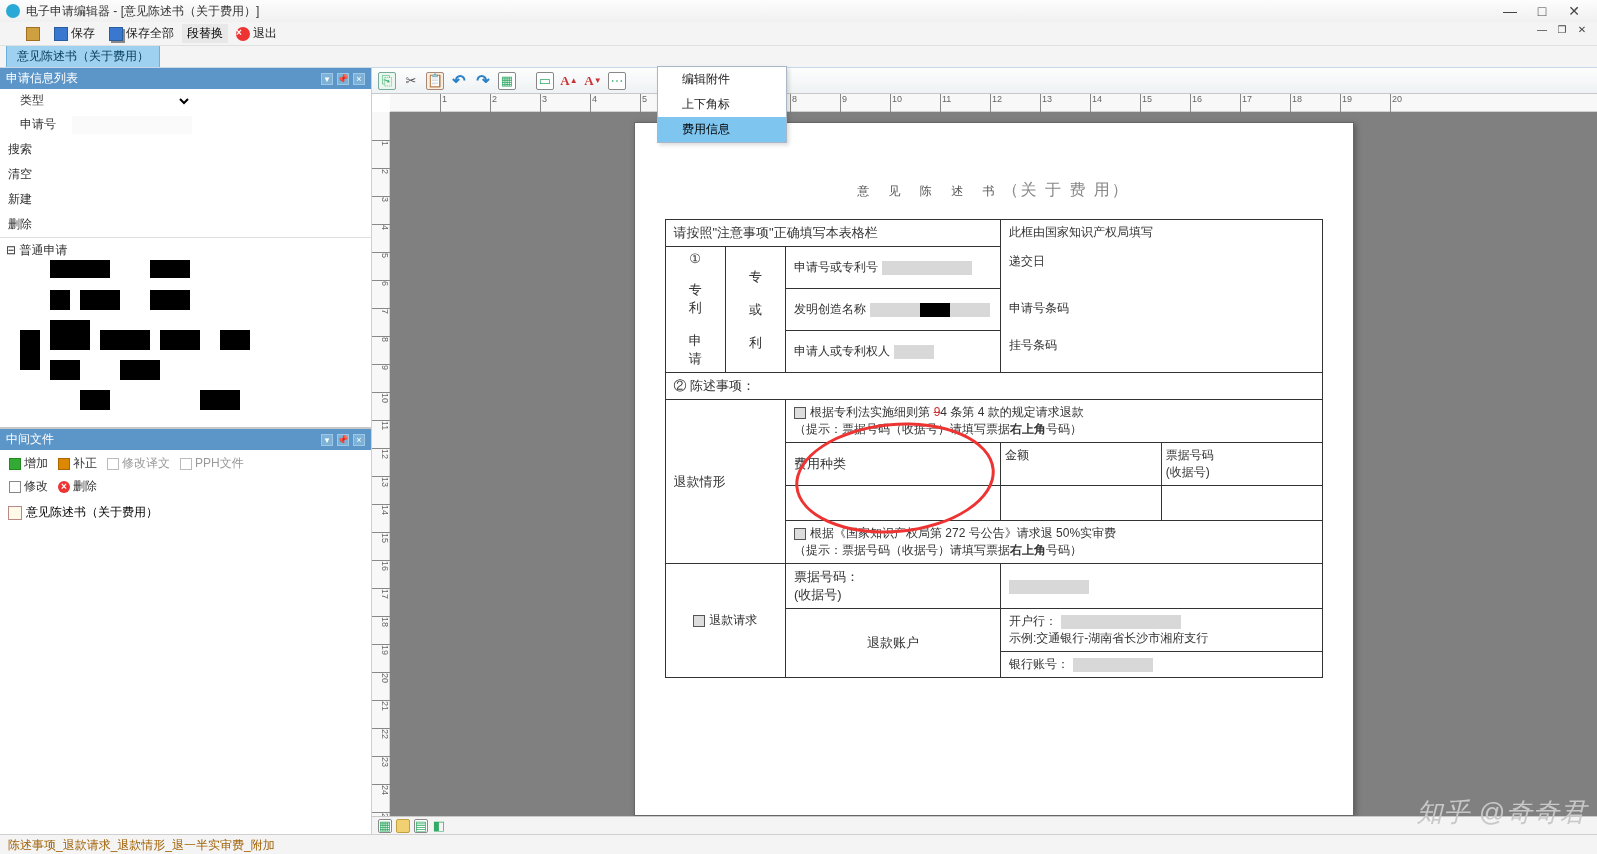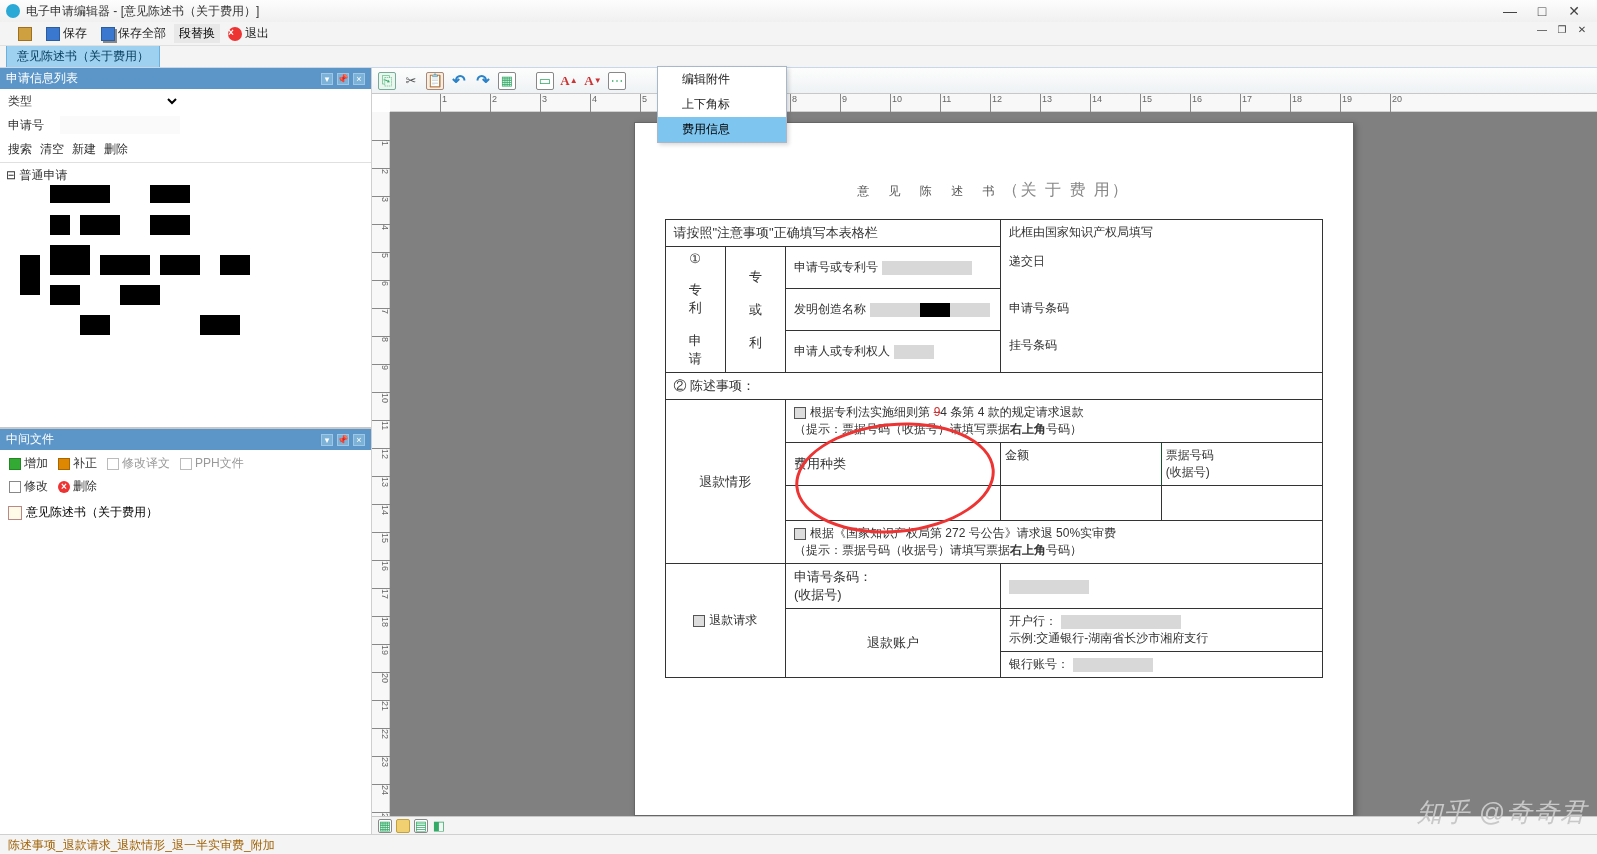--- a/index.html
+++ b/index.html
@@ -4,43 +4,43 @@
 <style>
 * { margin: 0; padding: 0; box-sizing: border-box; font-family: "Microsoft YaHei", SimSun, sans-serif; font-size: 12px; }
 body { background: #fff; width: 1597px; height: 854px; overflow: hidden; position: relative; }
 
 .titlebar { height: 22px; background: linear-gradient(#fdfdfd,#f0f0f0); display: flex; align-items: center; padding: 0 6px; }
 .titlebar .ico { width: 14px; height: 14px; border-radius: 50%; background: #2aa8d6; margin-right: 6px; }
 .titlebar .title { flex: 1; color: #333; }
 .titlebar .winbtns { display: flex; gap: 18px; padding-right: 10px; }
 .winbtn { width: 14px; height: 14px; display: inline-flex; align-items: center; justify-content: center; color: #444; font-size: 14px; cursor: default; }
 
-.toolbar1 { height: 24px; background: #f4f4f4; display: flex; align-items: center; padding: 0 12px; gap: 2px; border-bottom: 1px solid #e0e0e0; }
+.toolbar1 { height: 24px; background: #f4f4f4; display: flex; align-items: center; padding: 0 20px; gap: 2px; border-bottom: 1px solid #e0e0e0; }
 .tbtn { display: inline-flex; align-items: center; gap: 3px; padding: 2px 6px; color: #222; }
 .tbtn .ic { width: 14px; height: 14px; display: inline-block; }
 .kill { color: #000; background: #e8e8e8; padding: 1px 5px; }
 .ic-save { background: #3a78d0; border: 1px solid #2a5ca0; }
 .ic-exit { border-radius: 50%; background: #e33; color:#fff; display:inline-flex; align-items:center; justify-content:center; font-weight:bold; font-size:10px; }
 
 .tabstrip { height: 22px; background: #f4f4f4; border-bottom: 1px solid #c8d8e8; display:flex; align-items:flex-end; padding-left: 6px;}
 .tab { background: #9ed0f0; border: 1px solid #6cb0dc; border-bottom: none; padding: 2px 10px; font-size: 12px; color: #043a5a; }
 
 .workspace { display: flex; height: calc(854px - 22px - 24px - 22px - 20px); }
 .leftcol { width: 372px; display: flex; flex-direction: column; background: #fff; border-right: 1px solid #cfcfcf; }
 
 .panel-hdr { background: #5c96c8; color: #fff; padding: 2px 6px; display:flex; align-items:center; }
 .panel-hdr .hbtns { margin-left: auto; display:flex; gap:4px; }
 .hbtn { width:12px; height:12px; background:#7db2d8; border:1px solid #a0c8e4; font-size:9px; color:#fff; display:flex; align-items:center; justify-content:center; }
 
 .info-panel { border-bottom: 1px solid #c8c8c8; height: 360px; display:flex; flex-direction:column; }
-.field-row { display: flex; align-items: center; padding: 3px 8px; gap: 0; }
+.field-row { display: flex; padding: 3px 20px; gap: 0; }
 .field-row label { width: 52px; color: #333; }
 .field-row input, .field-row select { border: 0; border-bottom: 0; background: #fafafa; height: 18px; width: 120px; font-size: 12px; padding: 0 4px; }
 .field-row select { background:#fff; border:0; }
-.action-row { padding: 4px 8px; color: #333; display:flex; gap:8px; }
+.action-row { padding: 4px 8px; color: #333; display:flex; gap:8px;flex-direction:column; }
 .tree { flex:1; border-top: 1px solid #e0e0e0; padding: 4px 6px; overflow:hidden; position:relative; }
 .tree .node { color:#333; }
 .tree .abstract { position:absolute; left:20px; top:22px; width:260px; height:180px; }
 .tree .blk { position:absolute; background:#000; }
 
 .mid-panel { border-top: 1px solid #c8c8c8; flex:1; display:flex; flex-direction:column; }
 .mid-tb { display:flex; gap:4px; padding:4px 6px; flex-wrap:wrap; }
 .mbtn { display:inline-flex; align-items:center; gap:3px; color:#333; padding:1px 3px; }
 .mbtn.dis { color:#999; }
 .mlist { padding: 4px 8px; }
@@ -315,21 +315,21 @@
                 </tr>
             <tr>
                   <td><span>申请人或专利权人</span> <span class="redacted" style="width:40px;"></span></td>
                 </tr>
 
             <tr>
                   <td colspan="4">② 陈述事项：</td>
                 </tr>
 
             <tr>
-              <td colspan="2" rowspan="4" style="text-align:center;vertical-align:middle;">退款情形</td>
+              <td colspan="2" rowspan="4" style="text-align:left;vertical-align:middle;">退款情形</td>
               <td colspan="2">
                 <span class="chk"></span><span>根据专利法实施细则第</span> <span style="text-decoration:line-through;color:#c33;">9</span><span>4 条第 4 款的规定请求退款</span><br>
                 <span>（提示：票据号码（收据号）请填写票据</span><b>右上角</b><span>号码）</span>
               </td>
             </tr>
             <tr>
               <td style="position:relative;">费用种类</td>
               <td style="padding:0;">
                 <div style="display:flex;">
                       <div style="flex:1;border-right:1px solid #14532d;padding:4px;">金额</div>
@@ -349,21 +349,21 @@
             </tr>
             <tr>
               <td colspan="2">
                 <span class="chk"></span><span>根据《国家知识产权局第 272 号公告》请求退 50%实审费</span><br>
                 <span>（提示：票据号码（收据号）请填写票据</span><b>右上角</b><span>号码）</span>
               </td>
             </tr>
 
             <tr>
               <td colspan="2" rowspan="3" style="text-align:center;"><span class="chk"></span><span>退款请求</span></td>
-              <td style="white-space:pre-line;width:90px;">申请号条码：
+              <td style="white-space:pre-line;width:90px;">票据号码：
 (收据号)</td>
               <td><span class="redacted" style="width:80px;"></span></td>
             </tr>
             <tr>
               <td rowspan="2" style="text-align:center;">退款账户</td>
               <td>
                 <span>开户行：</span> <span class="redacted" style="width:120px;"></span><br>
                 <span style="font-size:12px;">示例:交通银行-湖南省长沙市湘府支行</span>
               </td>
             </tr>

